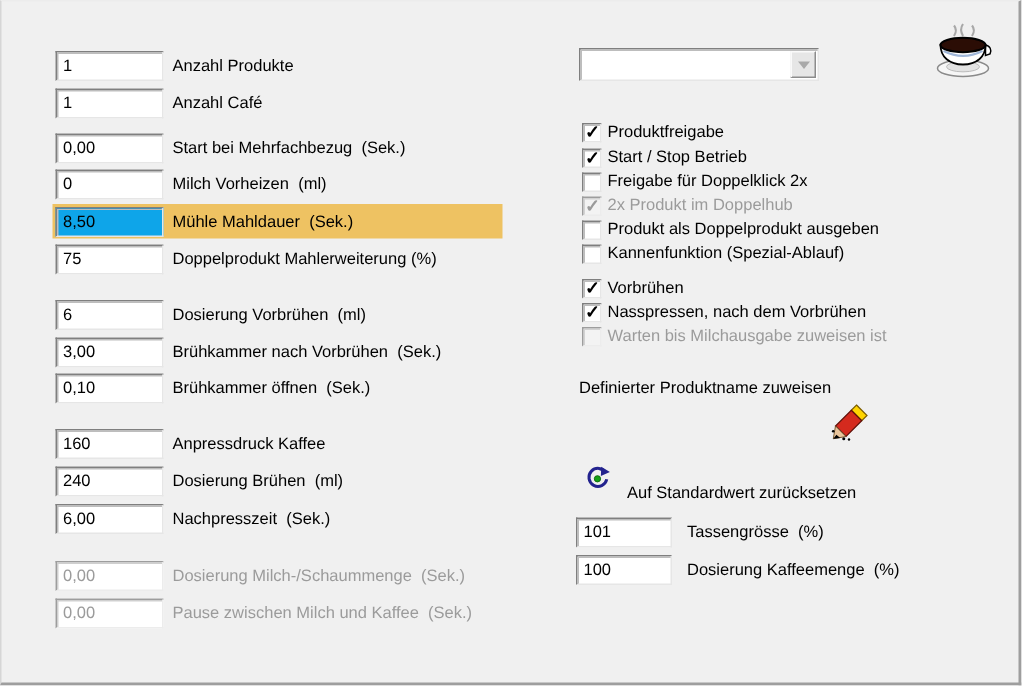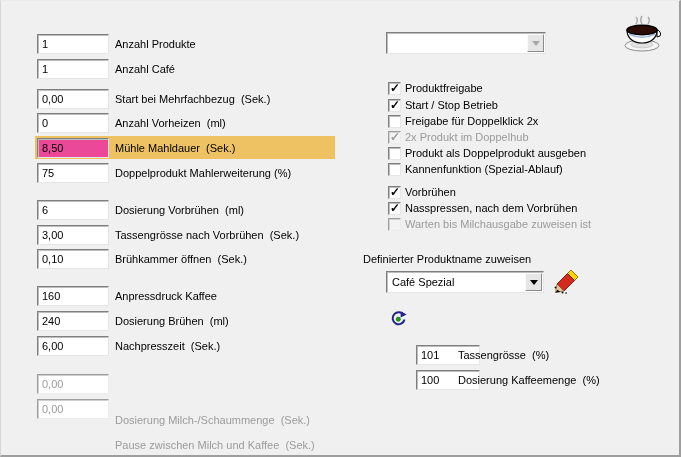--- a/index.html
+++ b/index.html
@@ -18,23 +18,23 @@
   .tb {
     position:absolute; left:0; top:0; width:72px; height:20px;
     background:#fff; color:#000;
     border:1px solid #7f7f7f; border-right-color:#e6e6e6; border-bottom-color:#e6e6e6;
     box-shadow: inset 1px 1px 0 #bdbdbd;
     font-family:"Liberation Sans",sans-serif; font-size:11px;
     padding:0 2px 0 4px; margin:0; outline:none;
   }
   .frow { position:absolute; left:36px; height:20px; }
   .flabel { position:absolute; left:78px; top:0; line-height:20px; white-space:pre; }
-  .frow.disabled .flabel { color:#9b9b9b;margin-top:36px; }
+  .frow.disabled .flabel { color:#9b9b9b; }
   .frow.disabled .tb { color:#9b9b9b; border-color:#9d9d9d #ececec #ececec #9d9d9d; box-shadow: inset 1px 1px 0 #cfcfcf; }
-  .frow .tb.hl, .frow.hl .tb { background:#ec4899; }
+  .frow .tb.hl, .frow.hl .tb { background:#0ea5e9; }
   .highlight-band { position:absolute; left:34px; top:135px; width:300px; height:23px; background:#eec262; }
 
   
   .cbrow { position:absolute; left:387px; height:14px; }
   .cb {
     position:absolute; left:0; top:0; width:13px; height:13px; background:#fff;
     border:1px solid #7f7f7f; border-right-color:#e6e6e6; border-bottom-color:#e6e6e6;
     box-shadow: inset 1px 1px 0 #bdbdbd;
   }
   .cbrow.checked .cb::after {
@@ -57,21 +57,21 @@
     position:absolute; top:1px; right:1px; width:17px; height:18px; background:#e6e6e6;
     border:1px solid; border-color:#fafafa #8c8c8c #8c8c8c #fafafa;
   }
   .arrow { display:block; width:0; height:0; margin:6px auto 0 auto;
     border-left:4px solid transparent; border-right:4px solid transparent;
     border-top:5px solid #000; }
   .arrow.dis { border-top-color:#a9a9a9; }
 
   .rlabel { position:absolute; white-space:pre; }
   .brow { position:absolute; left:383px; height:20px; }
-  .brow .tb { width:64px;margin-left:32px; }
+  .brow .tb { width:64px; }
   .blabel { position:absolute; left:74px; top:0; line-height:20px; white-space:pre; }
 
   .icon { position:absolute; }
 </style>
 </head>
 <body>
 
 <div class="screen">
 
   <div class="highlight-band"></div>
@@ -83,37 +83,37 @@
   <div class="frow" style="top:58px">
     <input class="tb" value="1" style="">
     <span class="flabel">Anzahl Café</span>
   </div>
   <div class="frow" style="top:88px">
     <input class="tb" value="0,00" style="">
     <span class="flabel">Start bei Mehrfachbezug  (Sek.)</span>
   </div>
   <div class="frow" style="top:112px">
     <input class="tb" value="0" style="">
-    <span class="flabel">Anzahl Vorheizen  (ml)</span>
+    <span class="flabel">Milch Vorheizen  (ml)</span>
   </div>
   <div class="frow hl" style="top:137px">
     <input class="tb" value="8,50" style="">
     <span class="flabel">Mühle Mahldauer  (Sek.)</span>
   </div>
   <div class="frow" style="top:162px">
     <input class="tb" value="75" style="">
     <span class="flabel">Doppelprodukt Mahlerweiterung (%)</span>
   </div>
   <div class="frow" style="top:199px">
     <input class="tb" value="6" style="">
     <span class="flabel">Dosierung Vorbrühen  (ml)</span>
   </div>
   <div class="frow" style="top:224px">
     <input class="tb" value="3,00" style="">
-    <span class="flabel">Tassengrösse nach Vorbrühen  (Sek.)</span>
+    <span class="flabel">Brühkammer nach Vorbrühen  (Sek.)</span>
   </div>
   <div class="frow" style="top:248px">
     <input class="tb" value="0,10" style="">
     <span class="flabel">Brühkammer öffnen  (Sek.)</span>
   </div>
   <div class="frow" style="top:285px">
     <input class="tb" value="160" style="">
     <span class="flabel">Anpressdruck Kaffee</span>
   </div>
   <div class="frow" style="top:310px">
@@ -182,42 +182,37 @@
   </div>
   <div class="cbrow checked" style="top:201px">
     <span class="cb"></span>
     <span class="cblabel">Nasspressen, nach dem Vorbrühen</span>
   </div>
   <div class="cbrow disabled" style="top:217px">
     <span class="cb"></span>
     <span class="cblabel">Warten bis Milchausgabe zuweisen ist</span>
   </div>
 
-  <div class="rlabel" style="left:362px;top:252px">Definierter Produktname zuweisen</div>
-  <div class="combo" style="left:385px;top:270px;width:158px">
-    <span class="combo-value">Café Spezial</span>
-    <span class="combo-btn">
-        <span class="arrow"></span>
-      </span>
-  </div>
+  <div class="rlabel" style="left:385px;top:252px">Definierter Produktname zuweisen</div>
   <svg class="icon" style="left:553px;top:267px" width="26" height="26" viewBox="0 0 26 26">
     <polygon points="17,2 24,9 20.5,12.5 13.5,5.5" fill="#ffd400" stroke="#7a5c00" stroke-width="0.8"></polygon>
     <polygon points="13.5,5.5 20.5,12.5 10,23 3,16" fill="#d42a1e" stroke="#5e0f08" stroke-width="0.8"></polygon>
     <polygon points="3,16 10,23 1.5,24.5" fill="#e9c49a" stroke="#6b4a24" stroke-width="0.6"></polygon>
     <polygon points="1.5,24.5 3.6,21.8 6.2,24" fill="#000"></polygon>
     <circle cx="8.5" cy="24.5" r="1" fill="#000"></circle>
     <circle cx="12" cy="25" r="0.8" fill="#000"></circle>
     <circle cx="1.5" cy="19.5" r="0.9" fill="#000"></circle>
   </svg>
 
   <svg class="icon" style="left:389px;top:309px" width="17" height="17" viewBox="0 0 17 17">
     <path d="M13.8 5.2 A6 6 0 1 0 14.5 9.5" fill="none" stroke="#23238e" stroke-width="2"></path>
     <polygon points="10.8,1.2 16.6,4.6 10.6,7.4" fill="#23238e"></polygon>
     <circle cx="8.3" cy="9.2" r="2.1" fill="#15a015" stroke="#0a640a" stroke-width="0.6"></circle>
   </svg>
+  <div class="rlabel" style="left:417px;top:322px">Auf Standardwert zurücksetzen</div>
 
   <div class="brow" style="top:344px">
     <input class="tb" value="101" style="">
     <span class="blabel">Tassengrösse  (%)</span>
   </div>
   <div class="brow" style="top:369px">
     <input class="tb" value="100" style="">
     <span class="blabel">Dosierung Kaffeemenge  (%)</span>
   </div>
 

